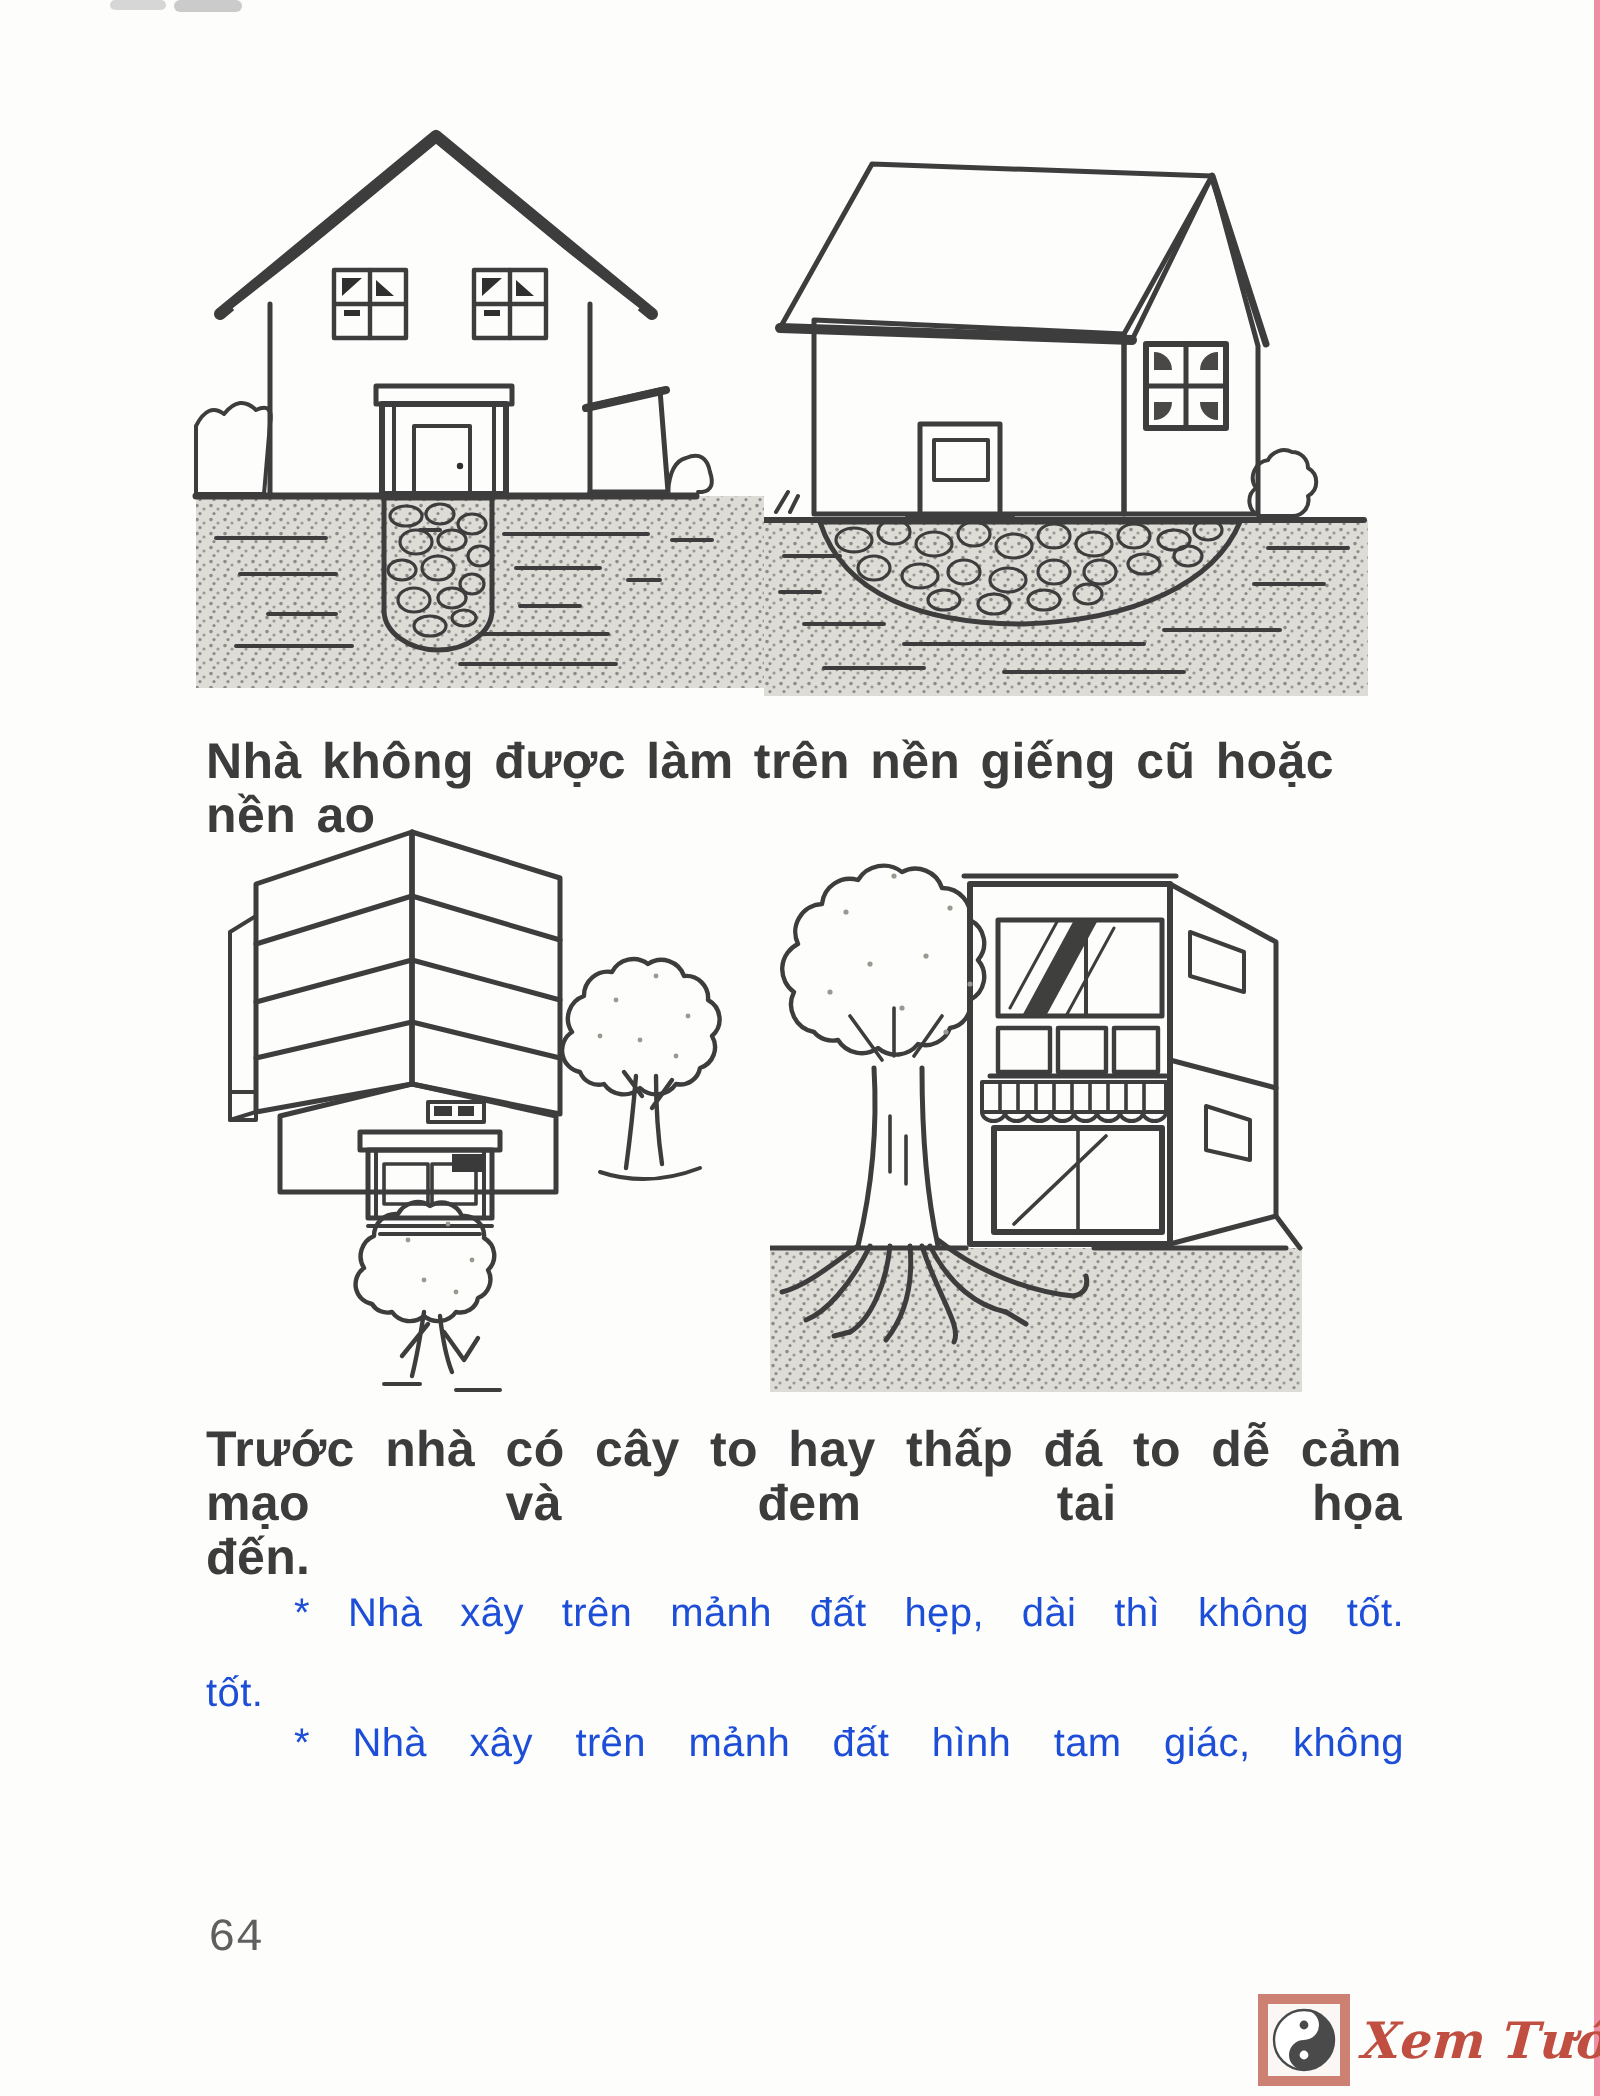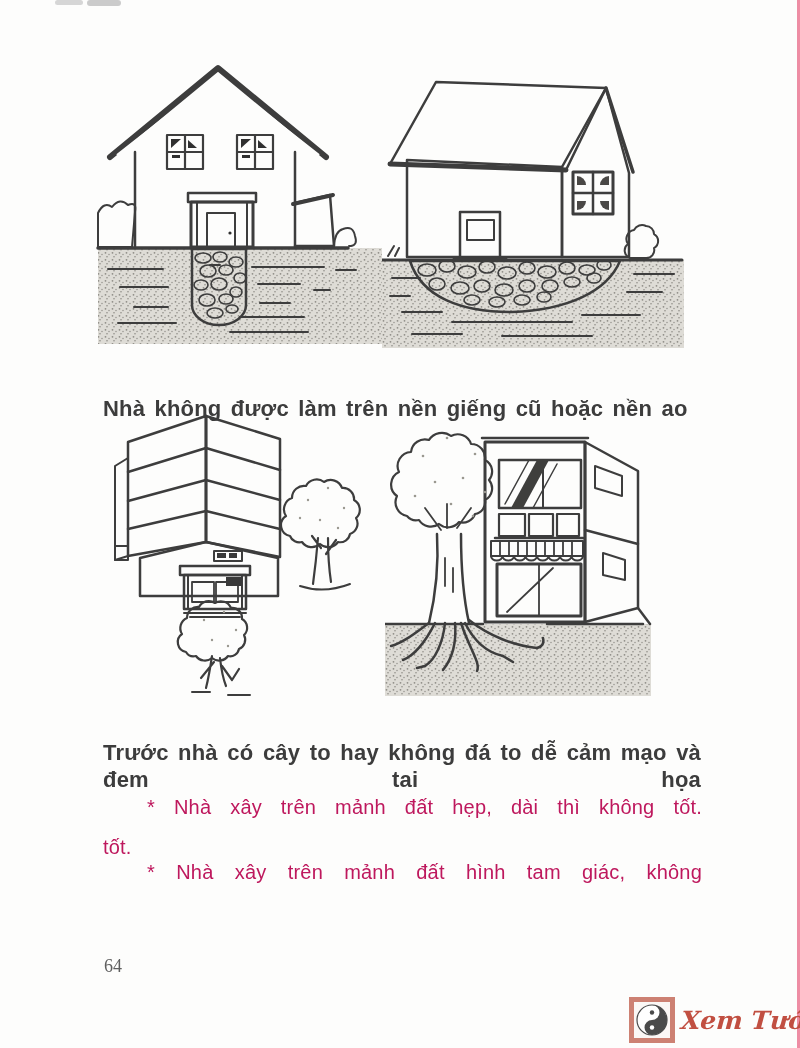--- a/index.html
+++ b/index.html
@@ -8,35 +8,35 @@
   #page{position:relative;width:800px;height:1048px;background:#fdfdfc;overflow:hidden;}
 
   .abs{position:absolute;}
 
   
   #smudge-a{left:55px;top:0;width:28px;height:5px;background:#d6d6d6;border-radius:3px;}
   #smudge-b{left:87px;top:0;width:34px;height:6px;background:#cbcbcb;border-radius:3px;}
   #edge-line{right:0;top:0;width:3px;height:1048px;background:#ee8da4;}
 
   
-  .cap{font-weight:bold;font-size:22px;line-height:27px;color:#3c3c3c;
-       letter-spacing:.2px;word-spacing:3px;margin-top:27px;}
+  .cap{font-weight:bold;font-size:25px;line-height:27px;color:#3c3c3c;
+       letter-spacing:.2px;word-spacing:3px;}
   .jfull{text-align:justify;text-align-last:justify;}
 
   #caption1{left:103px;top:368px;width:600px;}
   #caption2{left:103px;top:712px;width:598px;}
 
   
-  #bullets{left:103px;top:795px;width:599px;color:#be185d;font-size:20px;}
+  #bullets{left:103px;top:795px;width:599px;color:#1d4ed8;font-size:20px;}
   .bl{line-height:25px;letter-spacing:.2px;word-spacing:2px;}
   .ind{padding-left:44px;}
   .mb{margin-bottom:15px;}
 
-  #page-number{left:104px;top:956px;font-family:Liberation Serif, serif;
-               font-size:18px;color:#5f5f5f;}
+  #page-number{left:104px;top:956px;font-family:Liberation Mono, monospace;
+               font-size:23px;color:#5f5f5f;}
 
   
   #watermark{left:628px;top:996px;display:flex;align-items:center;gap:5px;}
   #wm-text{font-family:"DejaVu Serif",serif;font-style:italic;font-weight:bold;
            font-size:25px;color:#c14f41;white-space:nowrap;transform:skewX(-4deg);}
 
   svg{display:block;}
   .ink{stroke:#3d3d3d;fill:none;stroke-linecap:round;stroke-linejoin:round;}
 </style>
 </head>
@@ -299,21 +299,22 @@
         <path d="M70,215 C72,238 66,252 58,262"></path>
         <path d="M80,215 C90,235 104,245 118,248"></path>
         <path d="M84,212 C104,228 130,238 152,240"></path>
         <path d="M76,215 C84,240 96,255 92,263"></path>
         <path d="M118,248 l10,6 M152,240 q8,-2 6,-10 M40,258 l-8,2"></path>
       </g>
     </g>
   </svg>
 
   <div class="abs" id="caption2">
-    <div class="cap jfull">Trước nhà có cây to hay không đá to dễ cảm mạo và đem tai họa</div>
+    <div class="cap jfull">Trước nhà có cây to hay thấp đá to dễ cảm mạo và đem tai họa</div>
+    <div class="cap">đến.</div>
   </div>
 
   <div class="abs" id="bullets">
     <div class="bl ind mb jfull">* Nhà xây trên mảnh đất hẹp, dài thì không tốt.</div>
     <div class="bl">tốt.</div>
     <div class="bl ind jfull">* Nhà xây trên mảnh đất hình tam giác, không</div>
   </div>
 
   <div class="abs" id="page-number">64</div>
 

